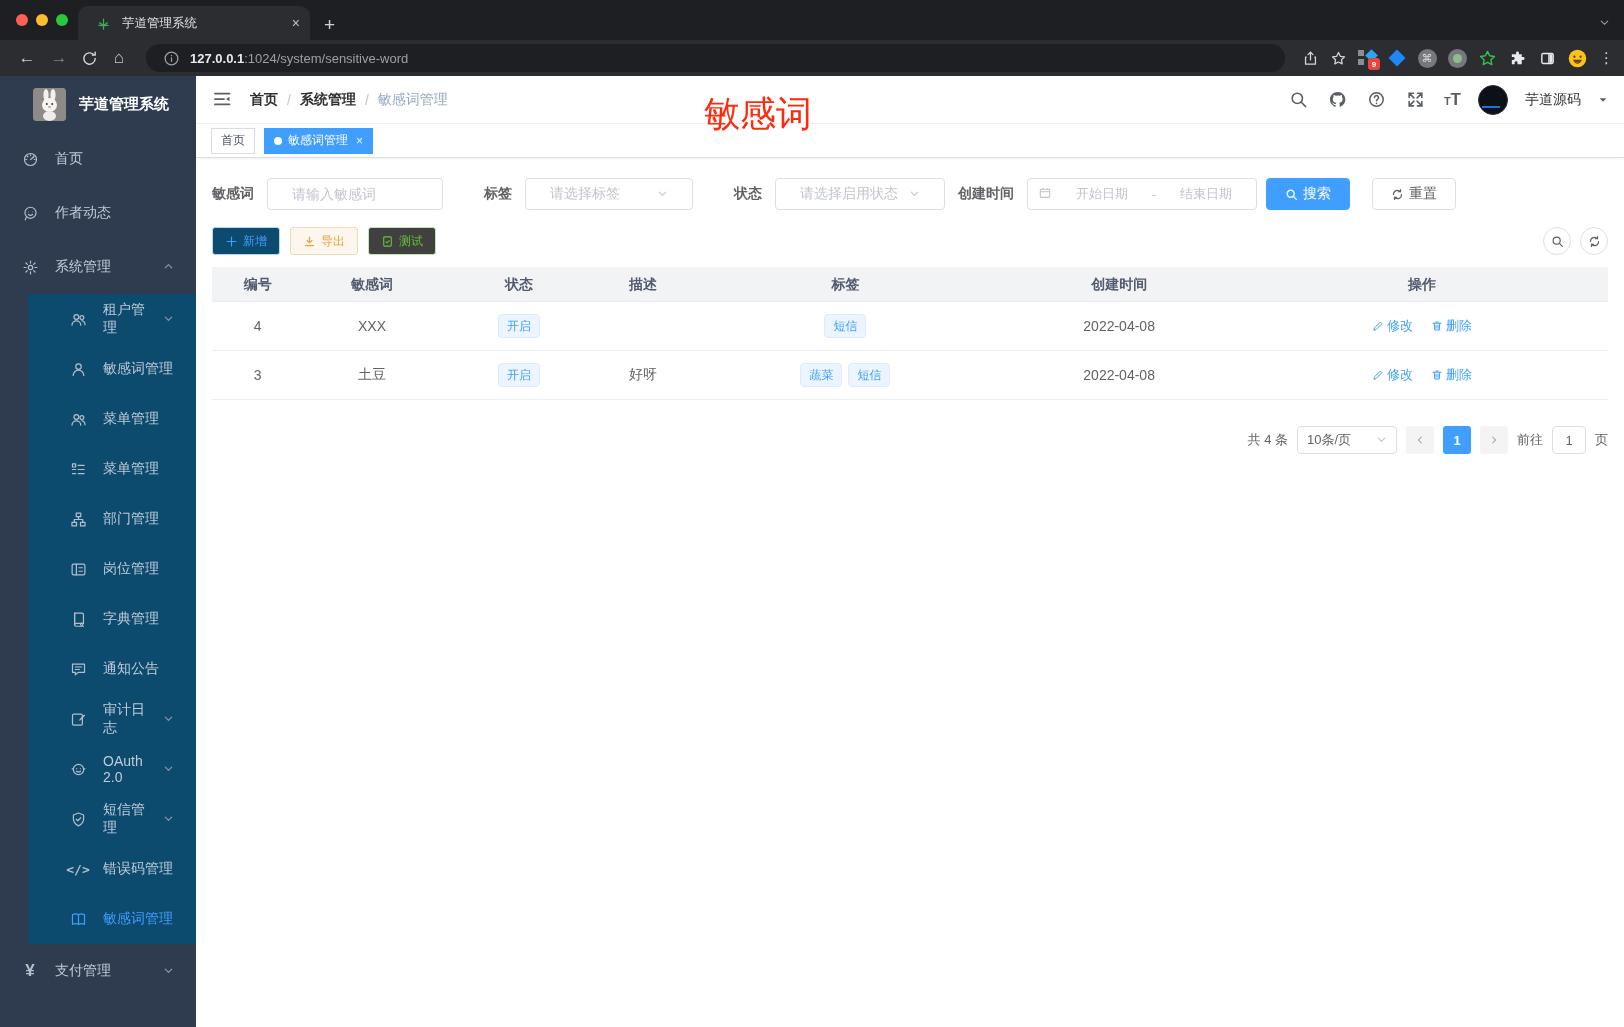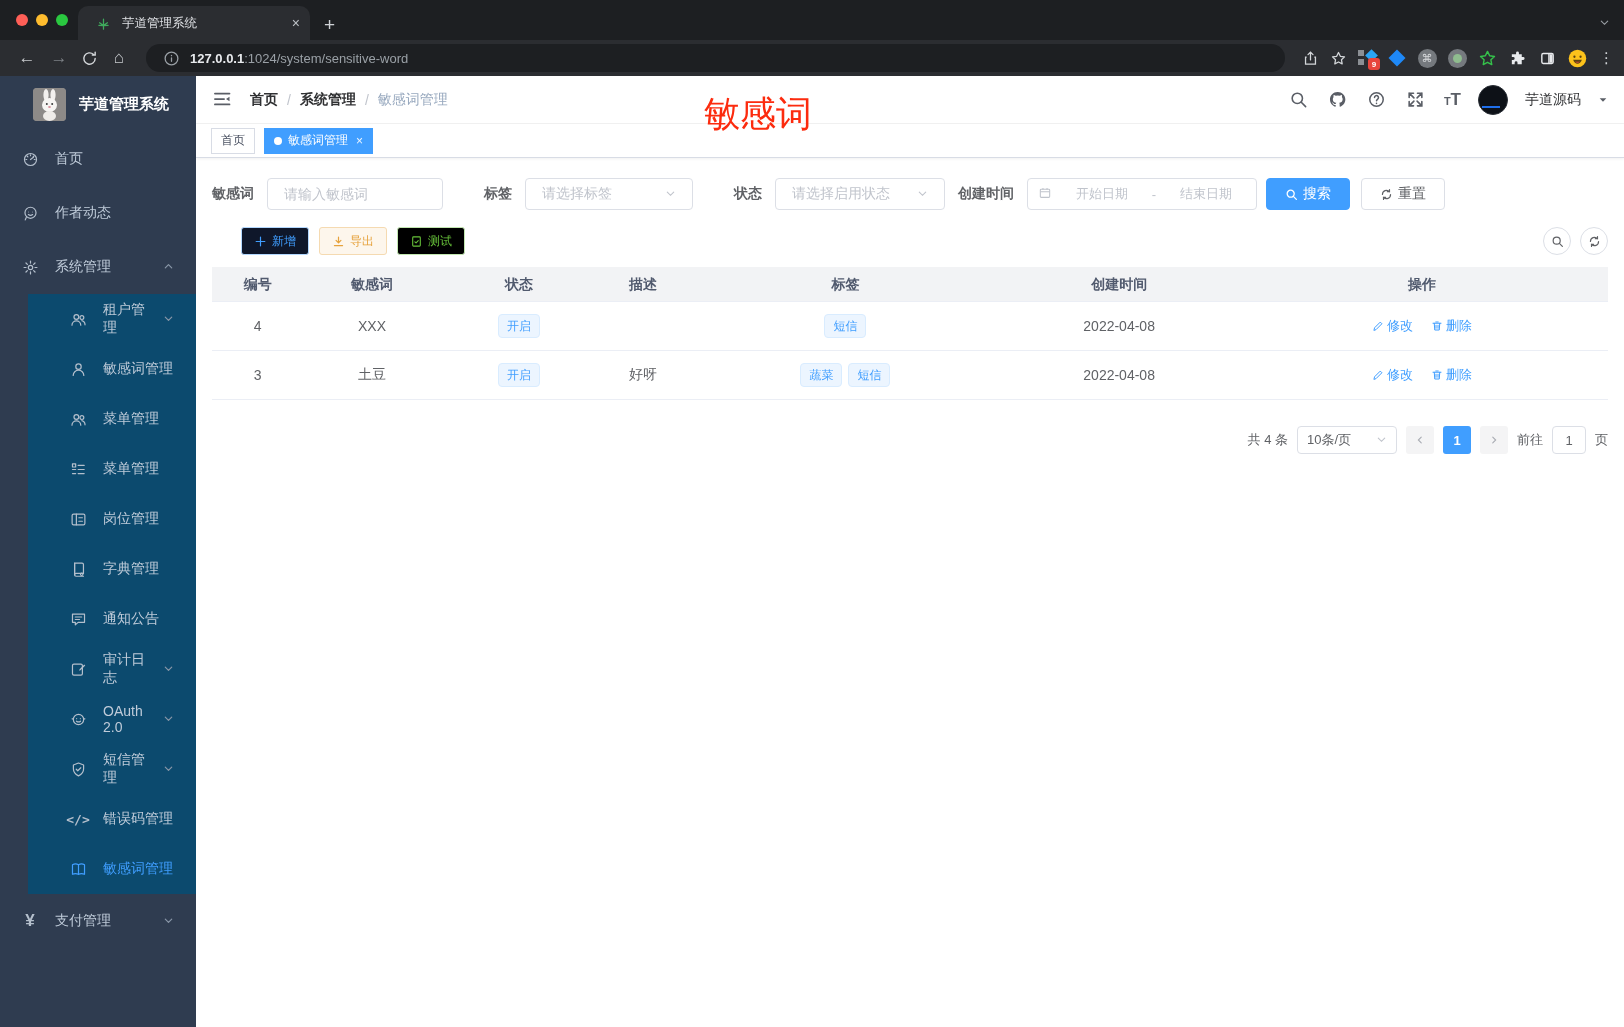--- a/index.html
+++ b/index.html
@@ -80,41 +80,41 @@
   .tag-item.active { background:#409eff; border-color:#409eff; color:#fff; }
   .tag-dot { width:8px; height:8px; border-radius:50%; background:#fff; }
   .tag-close { font-size:12px; opacity:.9; margin-left:2px; }
 
   .content { flex:1; padding:20px 16px 0; position:relative; }
 
   
   .filters { display:flex; align-items:center; }
   .f-label { font-size:14px; font-weight:bold; color:#606266; margin-right:13px; white-space:nowrap; }
   .f-input, .f-select { height:32px; border:1px solid #dcdfe6; border-radius:4px; background:#fff; display:flex; align-items:center;
-                        padding:0 16px; font-size:14px; color:#c0c4cc; gap:8px; }
+                        padding:0 24px; font-size:14px; color:#c0c4cc; gap:8px; }
   input.f-input { width:176px; color:#606266; }
   input.f-input::placeholder { color:#c0c4cc; }
   .f-select { justify-content:space-between; cursor:pointer; }
   .sel-caret { color:#c0c4cc; } .sel-caret svg { width:11px; height:11px; }
   .gap-lg { width:41px; } .gap-sm { width:13px; }
   .daterange { width:230px; height:32px; border:1px solid #dcdfe6; border-radius:4px; display:flex; align-items:center;
                padding:0 10px; gap:10px; font-size:13px; color:#c0c4cc; }
   .cal-ic { color:#c0c4cc; } .cal-ic svg { width:14px; height:14px; }
   .btn { height:32px; border-radius:4px; font-size:14px; display:inline-flex; align-items:center; justify-content:center;
          gap:5px; padding:0 18px; cursor:pointer; border:1px solid #dcdfe6; background:#fff; color:#606266; }
   .btn svg { width:13px; height:13px; }
   .btn-primary { background:#409eff; border-color:#409eff; color:#fff; margin-left:9px; }
-  .btn-default { margin-left:11px;font-family:Liberation Mono, monospace; }
+  .btn-default { margin-left:22px;font-family:Liberation Mono, monospace; }
 
   
   .actions { margin-top:17px; display:flex; align-items:center; }
   .btn-mini { height:28px; font-size:12px; padding:0 12px; border-radius:3px; margin-right:10px; }
-  .btn-plain-primary { color:#409eff; background:#0f172a; border-color:#b3d8ff;margin-left:29px; }
+  .btn-plain-primary { color:#409eff; background:#0c4a6e; border-color:#b3d8ff; }
   .btn-plain-warning { color:#e6a23c; background:#fdf6ec; border-color:#f5dab1; }
-  .btn-plain-success { color:#67c23a; background:#000000; border-color:#c2e7b0; }
+  .btn-plain-success { color:#67c23a; background:#404040; border-color:#c2e7b0; }
   .right-tools { margin-left:auto; display:flex; gap:9px; }
   .circ-btn { width:28px; height:28px; border-radius:50%; border:1px solid #dcdfe6; background:#fff; color:#606266;
               display:flex; align-items:center; justify-content:center; }
   .circ-btn svg { width:13px; height:13px; }
 
   
   table.grid { width:100%; border-collapse:collapse; margin-top:12px; font-size:14px; }
   table.grid th { background:#f2f3f5; color:#515a6e; font-weight:bold; height:34px; text-align:center;
                   border-bottom:1px solid #ebeef5; border-top:1px solid #f2f3f5; }
   table.grid td { height:49px; text-align:center; color:#606266; border-bottom:1px solid #ebeef5; }
@@ -335,20 +335,32 @@
 
   </div>
             <div class="s-item sub">
     <span class="s-ic">
                 <svg viewBox="0 0 24 24" fill="none" stroke="currentColor" stroke-width="1.7" stroke-linecap="round" stroke-linejoin="round">
                   <rect x="3.5" y="4" width="4.5" height="4.5"></rect>
                   <path d="M11.5 6.2H20M11.5 12H20M11.5 17.8H20M3.5 12h4.5M3.5 17.8h4.5"></path>
                 </svg>
               </span>
     <span class="s-label">菜单管理</span>
+
+  </div>
+            <div class="s-item sub">
+    <span class="s-ic">
+                <svg viewBox="0 0 24 24" fill="none" stroke="currentColor" stroke-width="1.7" stroke-linecap="round" stroke-linejoin="round">
+                  <rect x="8.8" y="3" width="6.4" height="5"></rect>
+                  <rect x="2.8" y="16" width="6.4" height="5"></rect>
+                  <rect x="14.8" y="16" width="6.4" height="5"></rect>
+                  <path d="M12 8v4M6 16v-4h12v4"></path>
+                </svg>
+              </span>
+    <span class="s-label">部门管理</span>
 
   </div>
             <div class="s-item sub">
     <span class="s-ic">
                 <svg viewBox="0 0 24 24" fill="none" stroke="currentColor" stroke-width="1.7" stroke-linecap="round" stroke-linejoin="round">
                   <rect x="3" y="4.5" width="18" height="15" rx="2"></rect>
                   <path d="M9 4.5v15M12.5 9.5h5M12.5 14.5h5"></path>
                 </svg>
               </span>
     <span class="s-label">岗位管理</span>

